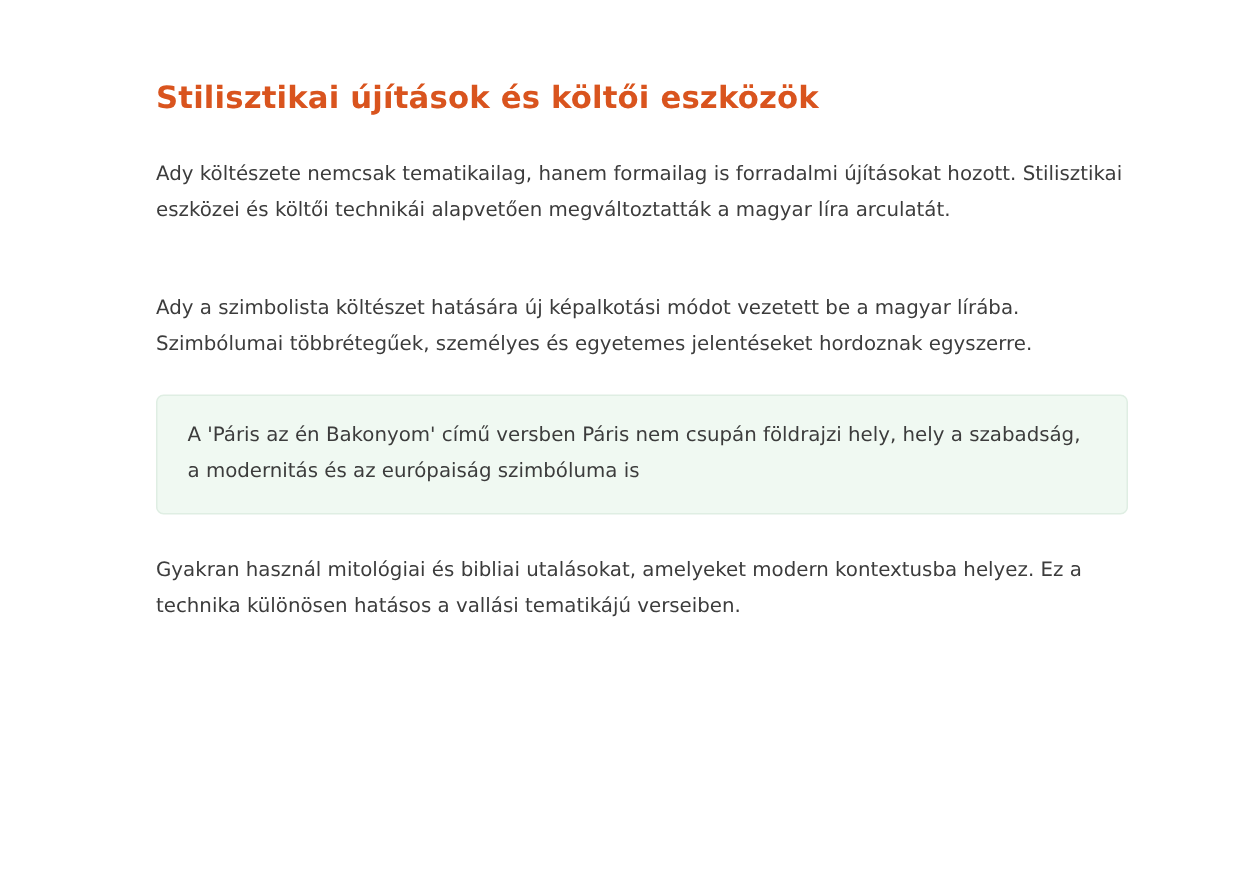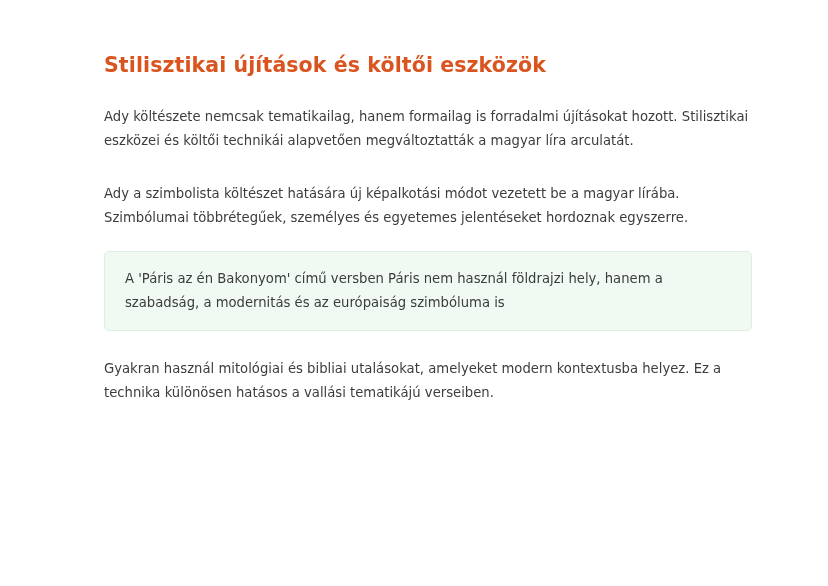--- a/index.html
+++ b/index.html
@@ -40,21 +40,21 @@
   .section-heading {
     margin: 0 0 16px 0;
     font-size: 13.5px;
     line-height: 1.35;
     font-weight: 700;
     letter-spacing: 0.05px;
     color: #d9541e;
   }
 
   .body-text {
-    margin: 0 0 22px 0;
+    margin: 12px 0 22px 0;
     font-size: 13.2px;
     line-height: 1.78;
     color: #3c3c3c;
     letter-spacing: 0.005px;
   }
 
   .body-text.tight-before-heading {
     margin-bottom: 26px;
   }
 
@@ -88,21 +88,21 @@
     <h1 class="doc-title">Stilisztikai újítások és költői eszközök</h1>
 
     <p class="body-text">Ady költészete nemcsak tematikailag, hanem formailag is forradalmi újításokat hozott. Stilisztikai eszközei és költői technikái alapvetően megváltoztatták a magyar líra arculatát.</p>
 
     <div class="spacer-before-heading"></div>
 
 
     <p class="body-text">Ady a szimbolista költészet hatására új képalkotási módot vezetett be a magyar lírába. Szimbólumai többrétegűek, személyes és egyetemes jelentéseket hordoznak egyszerre.</p>
 
     <aside class="callout">
-      <p class="callout-text">A 'Páris az én Bakonyom' című versben Páris nem használ földrajzi hely, hanem a szabadság, a modernitás és az európaiság szimbóluma is</p>
+      <p class="callout-text">A 'Páris az én Bakonyom' című versben Páris nem csupán földrajzi hely, hely a szabadság, a modernitás és az európaiság szimbóluma is</p>
     </aside>
 
     <p class="body-text tight-before-heading">Gyakran használ mitológiai és bibliai utalásokat, amelyeket modern kontextusba helyez. Ez a technika különösen hatásos a vallási tematikájú verseiben.</p>
 
     <div class="spacer-before-heading"></div>
 
 
 
   </article>
 </div>

